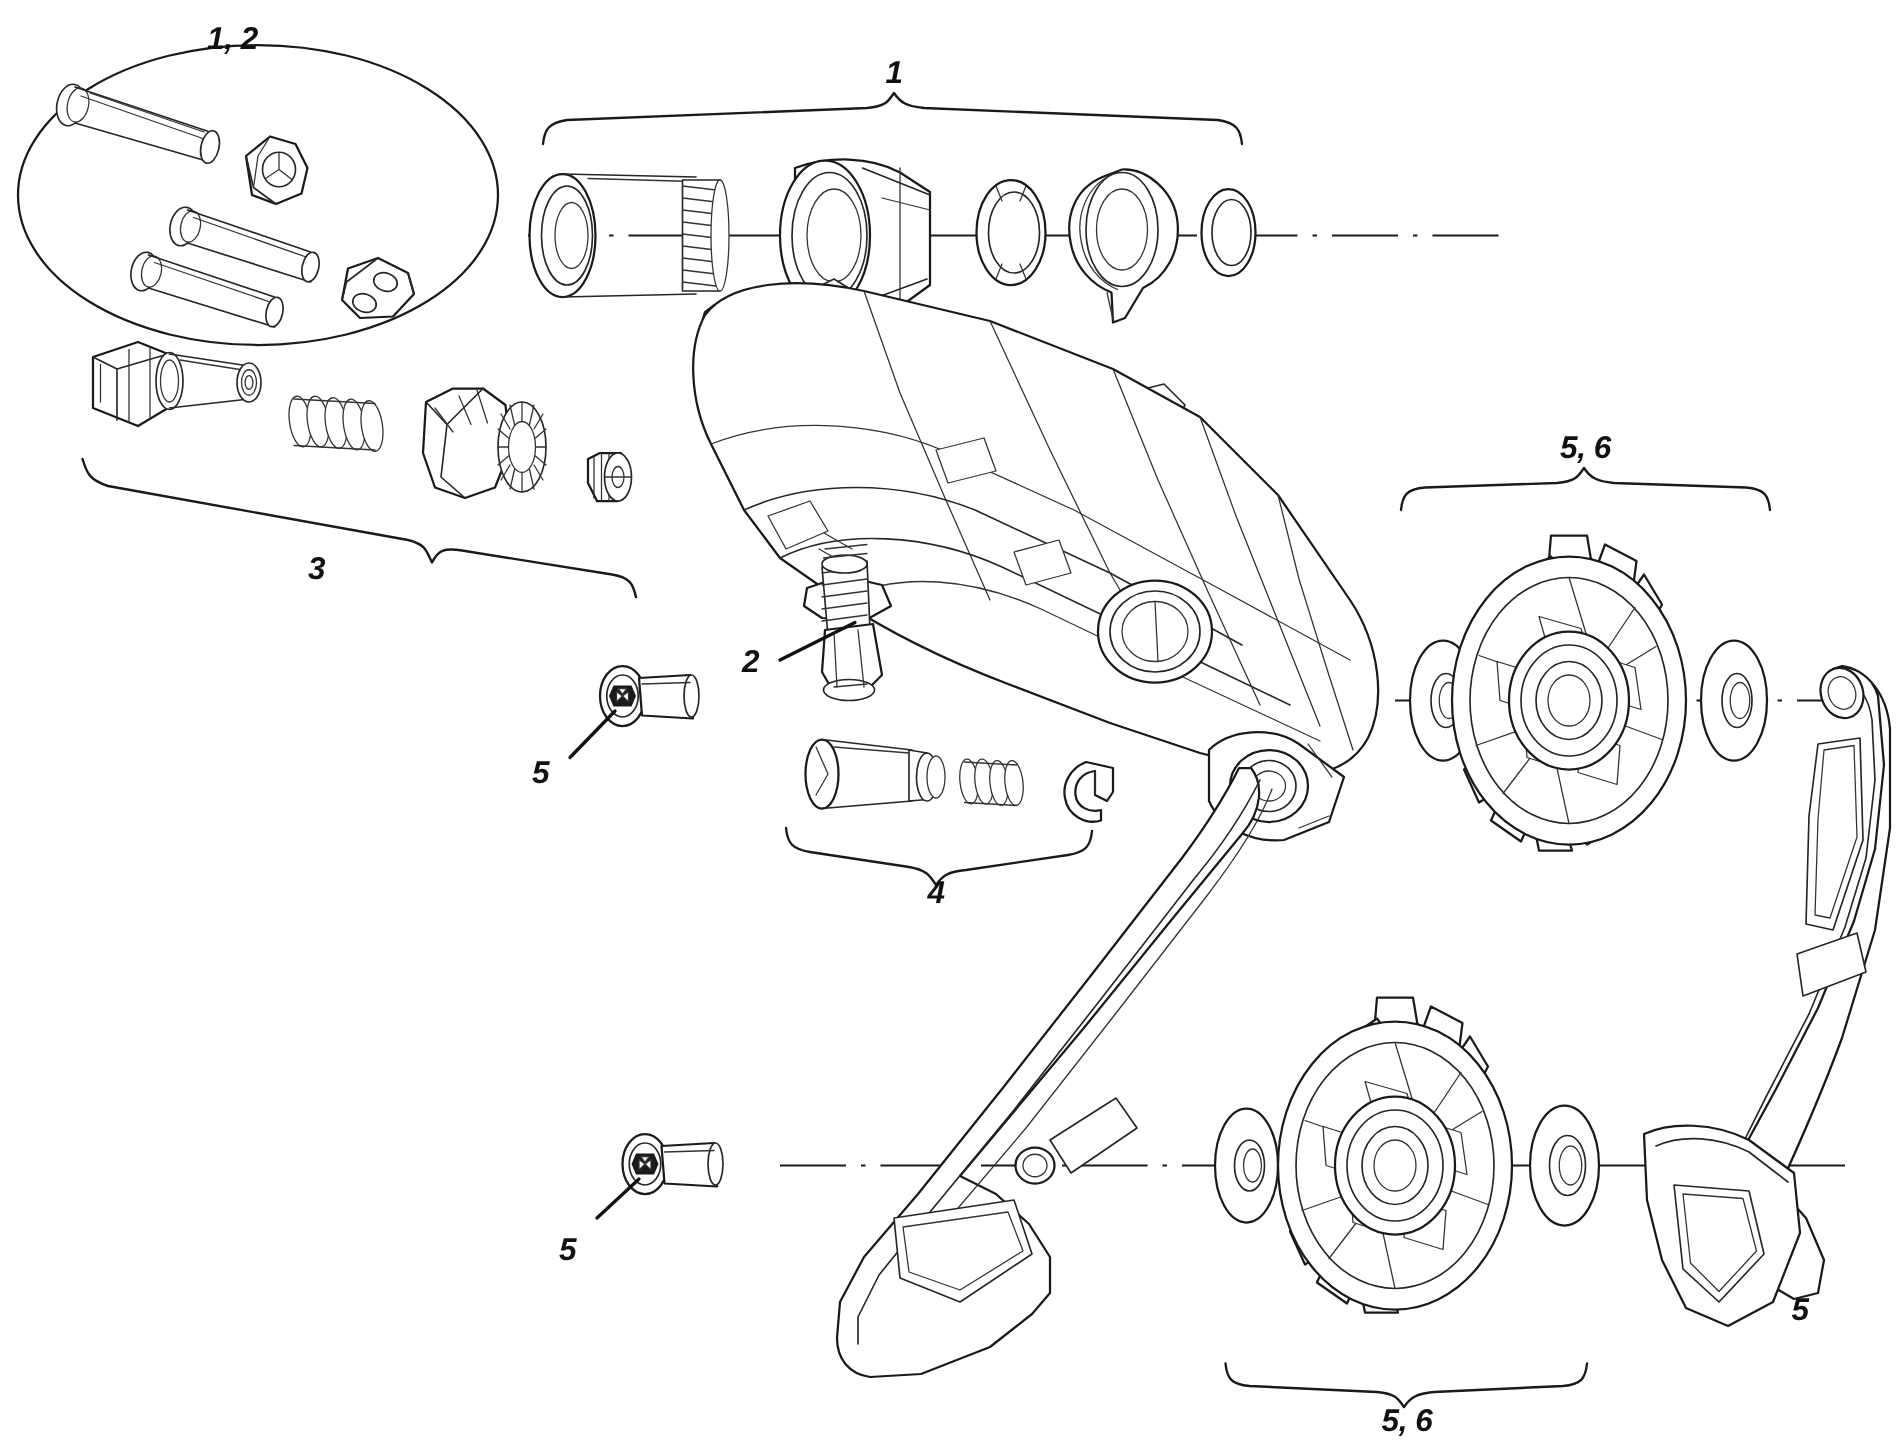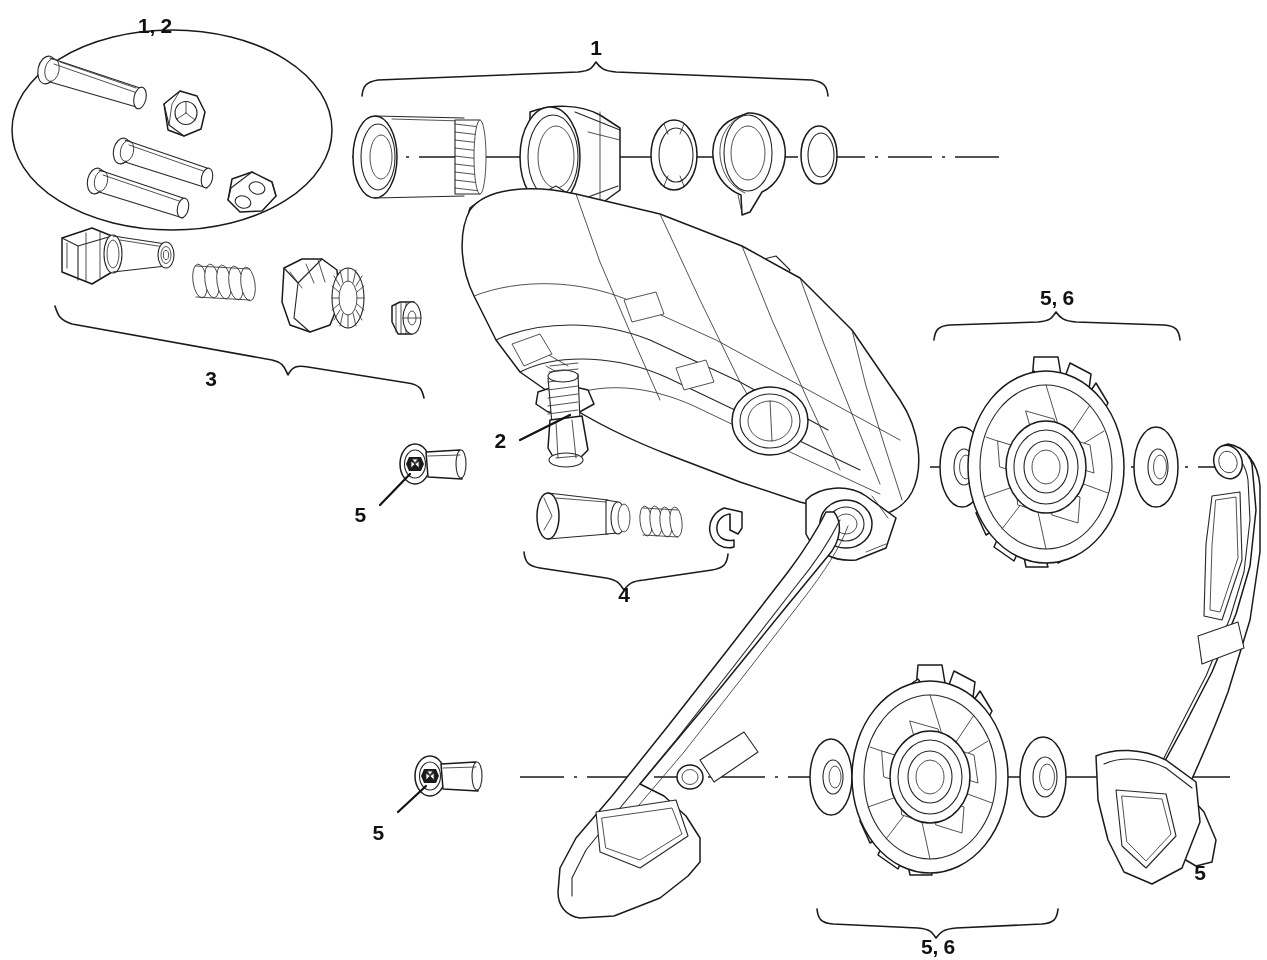--- a/index.html
+++ b/index.html
@@ -2,21 +2,21 @@
 <html><head>
 <meta charset="utf-8">
 <title>Rear Derailleur Exploded Parts Diagram</title>
 <style>
   html,body{margin:0;padding:0;background:#ffffff;}
   body{
     width:1267px;height:960px;overflow:hidden;
     font-family:"Liberation Sans","DejaVu Sans",sans-serif;
     background:#ffffff;position:relative;
   }
-  #diagram-root{position:absolute;left:0;top:0;width:1267px;height:960px;}
+  #diagram-root{position:absolute;left:0;top:0;width:1267px;height:960px;font-style:italic;}
   svg.canvas{position:absolute;left:0;top:0;width:1267px;height:960px;display:block;}
   .ln-thin{fill:none;stroke:#262626;stroke-width:1.1;stroke-linecap:round;stroke-linejoin:round;}
   .ln-hair{fill:none;stroke:#333333;stroke-width:0.85;stroke-linecap:round;stroke-linejoin:round;}
   .fillw-b{fill:#ffffff;stroke:#1a1a1a;stroke-width:1.5;stroke-linejoin:round;}
   .fillw-t{fill:#ffffff;stroke:#262626;stroke-width:1.1;stroke-linejoin:round;}
   .fillw-h{fill:#ffffff;stroke:#333333;stroke-width:0.85;stroke-linejoin:round;}
   .dark{fill:#1a1a1a;}
   .axis{fill:none;stroke:#1a1a1a;stroke-width:1.3;stroke-linecap:butt;
         stroke-dasharray:44 10 3 10;}
   .brace{fill:none;stroke:#1a1a1a;stroke-width:1.6;stroke-linecap:round;stroke-linejoin:round;}

